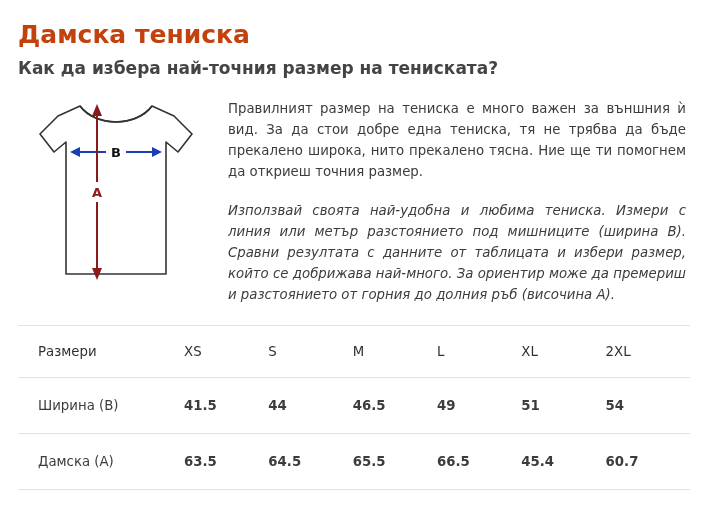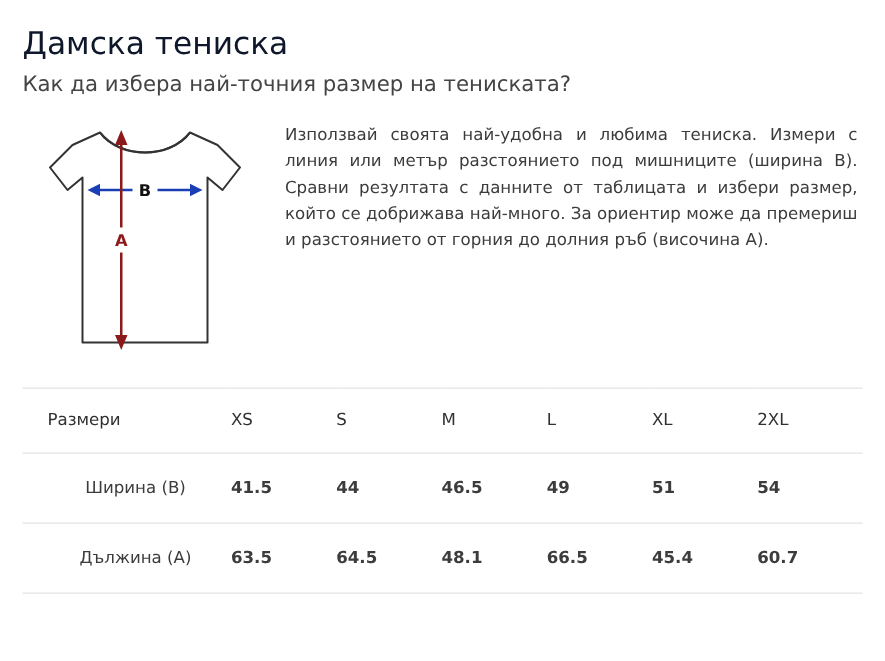--- a/index.html
+++ b/index.html
@@ -16,30 +16,30 @@
   }
   .page {
     position: relative;
     width: 708px;
     height: 529px;
     box-sizing: border-box;
     padding: 0 18px;
   }
   .title {
     font-size: 25px;
-    font-weight: normal;
-    color: #0f172a;
+    font-weight: bold;
+    color: #c2410c;
     margin: 20px 0 0 0;
     letter-spacing: 0px;
   }
   .subtitle {
     font-size: 17px;
     color: #444444;
     margin: 9px 0 0 0;
-    font-weight: normal;
+    font-weight: bold;
   }
   .content-row {
     display: flex;
     flex-direction: row;
     align-items: flex-start;
     margin-top: 18px;
   }
   .figure {
     width: 196px;
     flex: 0 0 196px;
@@ -53,20 +53,21 @@
   }
   .para {
     font-size: 13.3px;
     line-height: 21px;
     color: #3c3c3c;
     text-align: justify;
     margin: 0 0 18px 0;
   }
   .para:last-child {
     margin-bottom: 0;
+    font-style: italic;
   }
   .size-table {
     width: 100%;
     border-collapse: collapse;
     margin-top: 20px;
     font-size: 13.3px;
   }
   .size-table th,
   .size-table td {
     text-align: left;
@@ -83,21 +84,20 @@
     padding-top: 18px;
     padding-bottom: 18px;
   }
   .size-table th.col-label,
   .size-table td.col-label {
     width: 152px;
     padding-left: 20px;
   }
   .size-table td.col-label {
     font-weight: normal;
-    text-align: center;
   }
   .size-table th.col-size,
   .size-table td.col-size {
     width: 85px;
   }
   .size-table tbody tr:last-child td {
     border-bottom: 1px solid #e3e3e3;
   }
   svg { display: block; }
 </style>
@@ -131,20 +131,21 @@
           <line x1="79" y1="14" x2="79" y2="174" stroke="#8b1a1a" stroke-width="2"></line>
           <polygon points="79,6 74,18 84,18" fill="#8b1a1a"></polygon>
           <polygon points="79,182 74,170 84,170" fill="#8b1a1a"></polygon>
           <rect x="70" y="84" width="18" height="20" fill="#ffffff"></rect>
           <text x="79" y="99" text-anchor="middle" font-family="DejaVu Sans, sans-serif" font-size="13" font-weight="bold" fill="#8b1a1a">A</text>
         </g>
       </svg>
     </div>
 
     <div class="text-col">
+      <p class="para">Правилният размер на тениска е много важен за външния ѝ вид. За да стои добре една тениска, тя не трябва да бъде прекалено широка, нито прекалено тясна. Ние ще ти помогнем да откриеш точния размер.</p>
       <p class="para">Използвай своята най-удобна и любима тениска. Измери с линия или метър разстоянието под мишниците (ширина B). Сравни резултата с данните от таблицата и избери размер, който се добрижава най-много. За ориентир може да премериш и разстоянието от горния до долния ръб (височина A).</p>
     </div>
 
   </div>
 
   <table class="size-table">
     <thead>
       <tr>
         <th class="col-label">Размери</th>
         <th class="col-size">XS</th>
@@ -159,24 +160,24 @@
       <tr>
         <td class="col-label">Ширина (B)</td>
         <td class="col-size">41.5</td>
         <td class="col-size">44</td>
         <td class="col-size">46.5</td>
         <td class="col-size">49</td>
         <td class="col-size">51</td>
         <td class="col-size">54</td>
       </tr>
       <tr>
-        <td class="col-label">Дължина (A)</td>
+        <td class="col-label">Дамска (A)</td>
         <td class="col-size">63.5</td>
         <td class="col-size">64.5</td>
-        <td class="col-size">48.1</td>
+        <td class="col-size">65.5</td>
         <td class="col-size">66.5</td>
         <td class="col-size">45.4</td>
         <td class="col-size">60.7</td>
       </tr>
     </tbody>
   </table>
 
 </div>
 
 </body></html>

